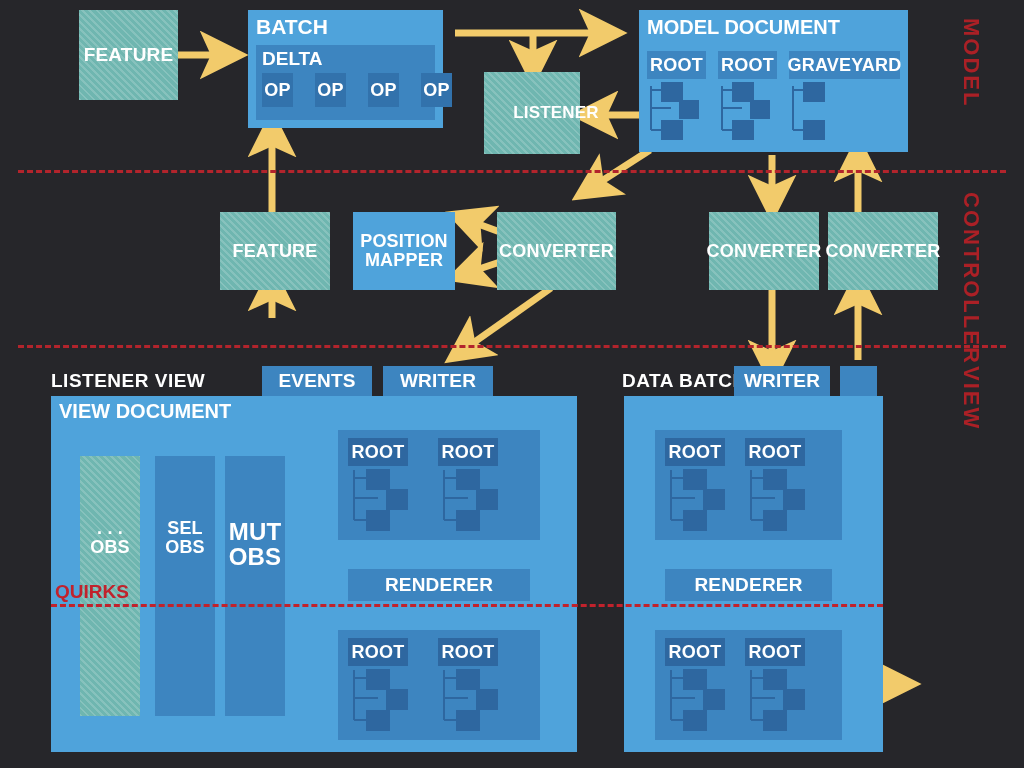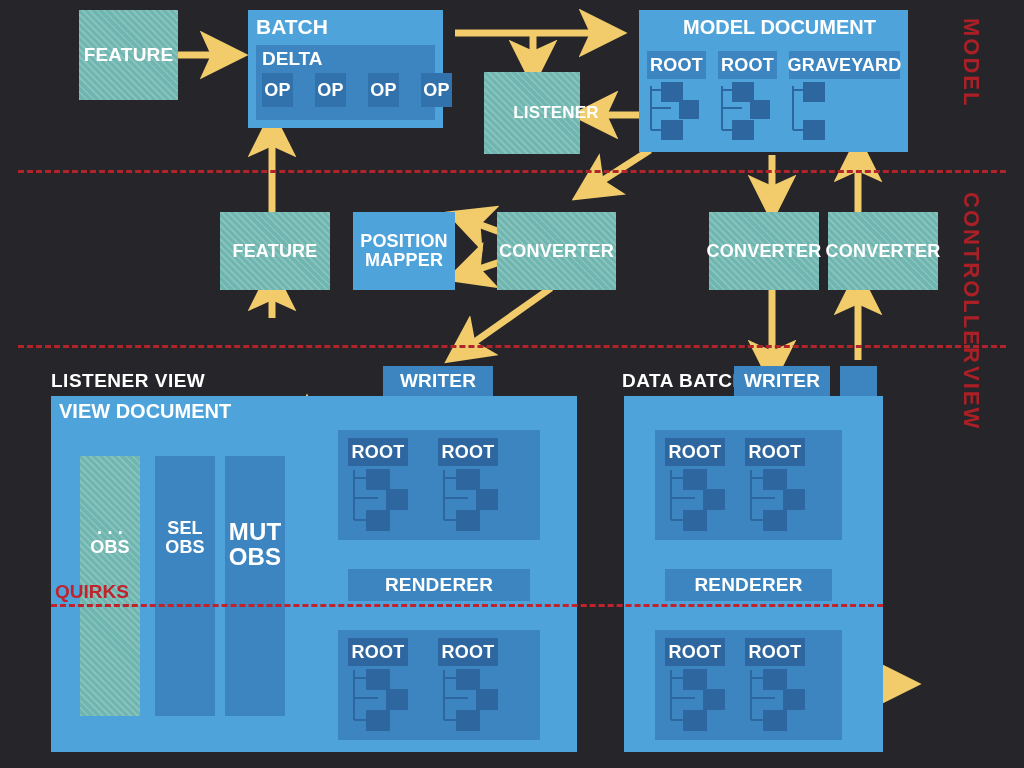--- a/index.html
+++ b/index.html
@@ -119,21 +119,21 @@
         <div class="box blue3" style="position:relative;width:31px;height:34px;font-size:18px;">OP</div>
         <div class="box blue3" style="position:relative;width:31px;height:34px;font-size:18px;">OP</div>
         <div class="box blue3" style="position:relative;width:31px;height:34px;font-size:18px;">OP</div>
       </div>
     </div>
   </div>
 
   <div class="box teal" style="left:484px;top:72px;width:96px;height:82px;font-size:17px;padding-left:48px;">LISTENER</div>
 
   <div class="pane" style="left:639px;top:10px;width:269px;height:142px;">
-    <div class="lbl" style="left:8px;top:6px;font-size:20px;margin-left:36px;">MODEL DOCUMENT</div>
+    <div class="lbl" style="left:8px;top:6px;font-size:20px;">MODEL DOCUMENT</div>
     <div class="box blue2" style="left:8px;top:41px;width:59px;height:28px;font-size:18px;">ROOT</div>
     <div class="box blue2" style="left:79px;top:41px;width:59px;height:28px;font-size:18px;">ROOT</div>
     <div class="box blue2" style="left:150px;top:41px;width:111px;height:28px;font-size:18px;">GRAVEYARD</div>
 
     <svg class="tree" style="left:8px;top:70px;" width="68" height="62" viewBox="0 0 68 62">
       <g stroke="#2e67a0" stroke-width="2" fill="none">
           <path d="M4,6 L4,50 M4,10 L14,10 M4,28 L24,28 M4,50 L14,50"></path>
         </g>
       <g fill="#2e67a0">
           <rect x="14" y="2" width="22" height="20"></rect>
@@ -169,20 +169,21 @@
     <span>MAPPER</span>
   </div>
 
   <div class="box teal" style="left:497px;top:212px;width:119px;height:78px;font-size:18px;">CONVERTER</div>
 
   <div class="box teal" style="left:709px;top:212px;width:110px;height:78px;font-size:18px;">CONVERTER</div>
 
   <div class="box teal" style="left:828px;top:212px;width:110px;height:78px;font-size:18px;">CONVERTER</div>
 
   <div class="sectitle" style="left:51px;top:370px;">LISTENER VIEW</div>
+  <div class="box blue2" style="left:262px;top:366px;width:110px;height:30px;font-size:19px;">EVENTS</div>
   <div class="box blue2" style="left:383px;top:366px;width:110px;height:30px;font-size:19px;">WRITER</div>
 
   <div class="pane" style="left:51px;top:396px;width:526px;height:356px;">
     <div class="lbl" style="left:8px;top:4px;font-size:20px;">VIEW DOCUMENT</div>
 
     <div class="box teal" style="left:29px;top:60px;width:60px;height:260px;font-size:18px;flex-direction:column;justify-content:flex-start;padding-top:63px;">
       <span>. . .</span>
       <span>OBS</span>
     </div>
     <div class="box blue2" style="left:104px;top:60px;width:60px;height:260px;font-size:18px;flex-direction:column;justify-content:flex-start;padding-top:63px;">

